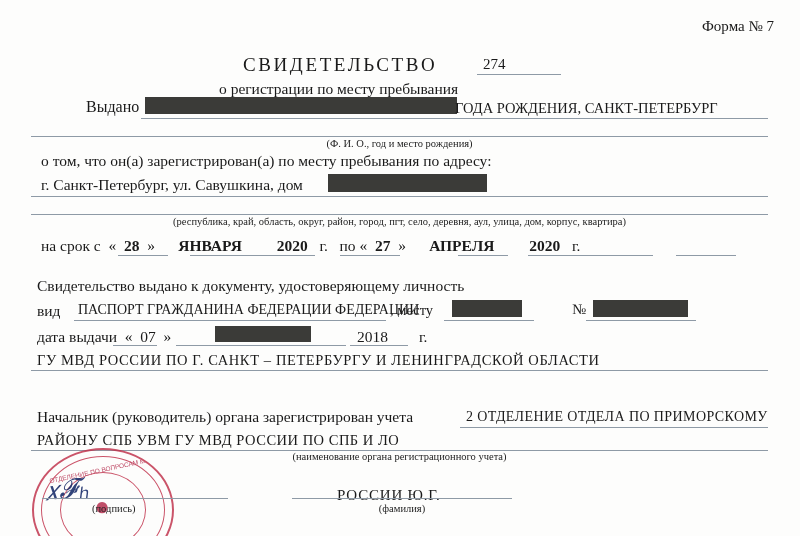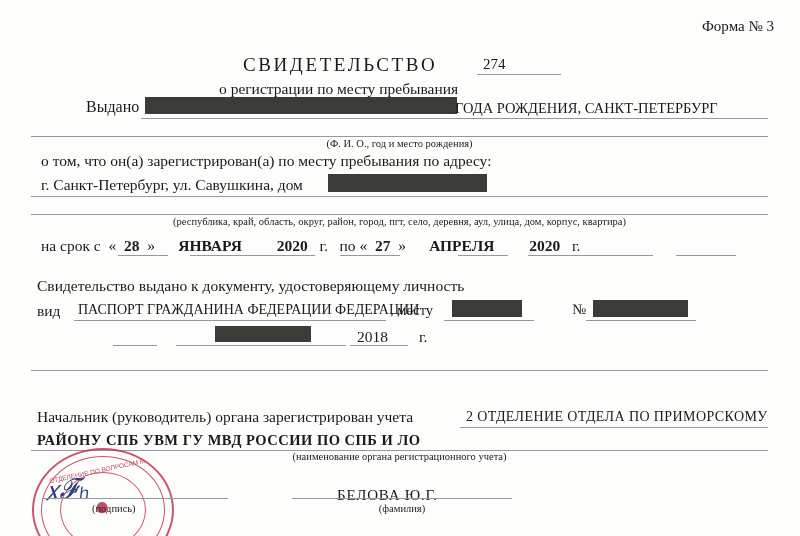--- a/index.html
+++ b/index.html
@@ -111,21 +111,20 @@
   }
   .nach-val {
     top: 409px; left: 466px;
     font-size: 14px;
     letter-spacing: 0.4px;
   }
   .rayon {
     top: 432px; left: 37px;
     font-size: 14.5px;
     letter-spacing: 0.5px;
-    font-weight: bold;
   }
   .familiya {
     top: 487px; left: 337px;
     font-size: 15px;
     letter-spacing: 0.8px;
   }
 
   
   .stamp {
     position: absolute;
@@ -180,21 +179,21 @@
   }
   .sig-caption {
     top: 503px; left: 92px;
   }
 </style>
 </head>
 <body>
 
 <div id="doc">
 
-  <div class="txt form-no">Форма № 3</div>
+  <div class="txt form-no">Форма № 7</div>
 
   <div class="txt title">СВИДЕТЕЛЬСТВО</div>
   <div class="txt docnum">274</div>
   <div class="line" style="left:477px; top:74px; width:84px;"></div>
 
   <div class="txt subtitle">о регистрации по месту пребывания</div>
 
   <div class="txt vydano">Выдано</div>
   <div class="redact" style="left:145px; top:97px; width:312px; height:17px;"></div>
   <div class="txt birth-place">ГОДА РОЖДЕНИЯ, САНКТ-ПЕТЕРБУРГ</div>
@@ -234,27 +233,32 @@
   <div class="txt vid">вид</div>
   <div class="txt vid-val">ПАСПОРТ ГРАЖДАНИНА ФЕДЕРАЦИИ ФЕДЕРАЦИИ</div>
   <div class="line" style="left:74px; top:320px; width:312px;"></div>
   <div class="txt seria">, месту</div>
   <div class="redact" style="left:452px; top:300px; width:70px; height:17px;"></div>
   <div class="line" style="left:444px; top:320px; width:90px;"></div>
   <div class="txt nomer">№</div>
   <div class="redact" style="left:593px; top:300px; width:95px; height:17px;"></div>
   <div class="line" style="left:586px; top:320px; width:110px;"></div>
 
+  <div class="txt data-vyd">
+    <span>дата выдачи</span>
+    &nbsp;«&nbsp;&nbsp;<span>07</span>&nbsp;&nbsp;»
+  </div>
   <div class="line" style="left:113px; top:345px; width:44px;"></div>
   <div class="redact" style="left:215px; top:326px; width:96px; height:16px;"></div>
   <div class="line" style="left:176px; top:345px; width:170px;"></div>
   <div class="txt" style="left:357px; top:328px; font-size:15.5px;">2018</div>
   <div class="line" style="left:350px; top:345px; width:58px;"></div>
   <div class="txt" style="left:419px; top:328px; font-size:15.5px;">г.</div>
 
+  <div class="txt organ">ГУ  МВД  РОССИИ  ПО  Г. САНКТ – ПЕТЕРБУРГУ  И  ЛЕНИНГРАДСКОЙ ОБЛАСТИ</div>
   <div class="line" style="left:31px; top:370px; width:737px;"></div>
 
   <div class="txt nachalnik">Начальник (руководитель) органа зарегистрирован учета</div>
   <div class="txt nach-val">2 ОТДЕЛЕНИЕ ОТДЕЛА  ПО ПРИМОРСКОМУ</div>
   <div class="line" style="left:460px; top:427px; width:308px;"></div>
 
   <div class="txt rayon">РАЙОНУ СПБ УВМ  ГУ  МВД РОССИИ  ПО СПБ  И  ЛО</div>
   <div class="line" style="left:31px; top:450px; width:737px;"></div>
   <div class="caption" style="left:31px; top:451px; width:737px;">(наименование органа регистрационного учета)</div>
 
@@ -262,17 +266,17 @@
     <div class="stamp-inner"></div>
     <div class="stamp-eagle">●</div>
     <div class="stamp-txt" style="left:14px; top:14px; transform:rotate(-12deg);">ОТДЕЛЕНИЕ ПО ВОПРОСАМ МИГРАЦИИ</div>
 
   </div>
 
   <div class="signature">𝑥𝓕ₕ</div>
   <div class="line" style="left:42px; top:498px; width:186px;"></div>
   <div class="caption sig-caption">(подпись)</div>
 
-  <div class="txt familiya">БЕЛОВА Ю.Г.</div>
+  <div class="txt familiya">РОССИИ Ю.Г.</div>
   <div class="line" style="left:292px; top:498px; width:220px;"></div>
   <div class="caption" style="left:292px; top:503px; width:220px;">(фамилия)</div>
 
 </div>
 
 </body></html>

